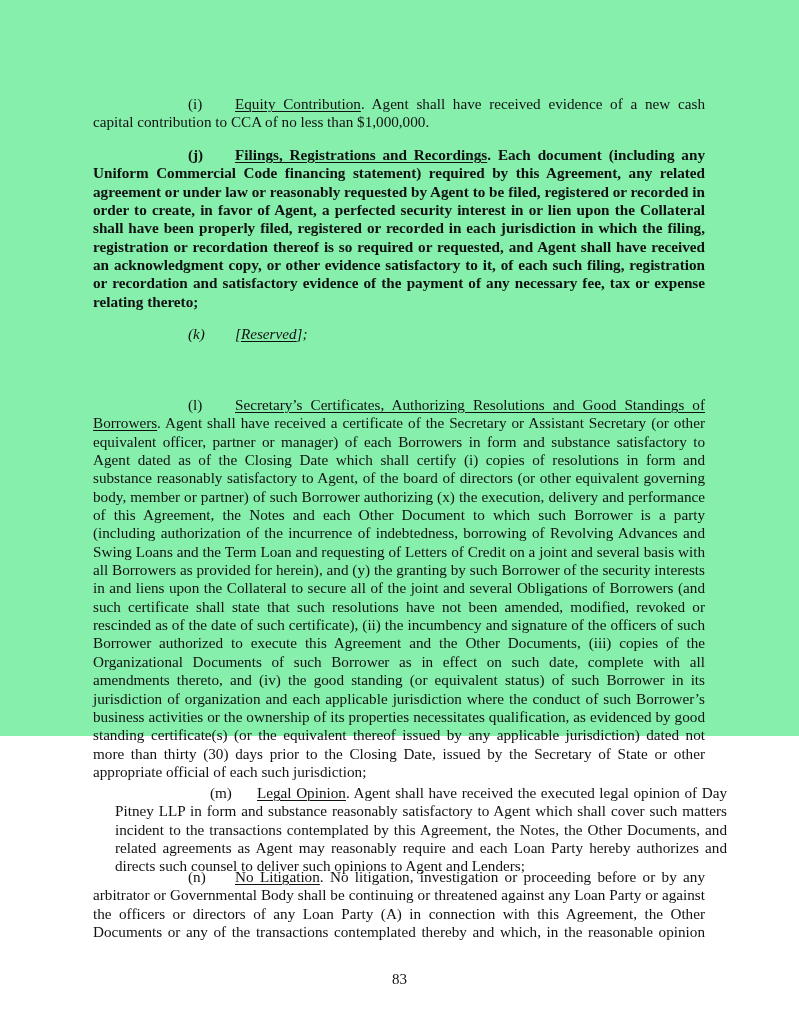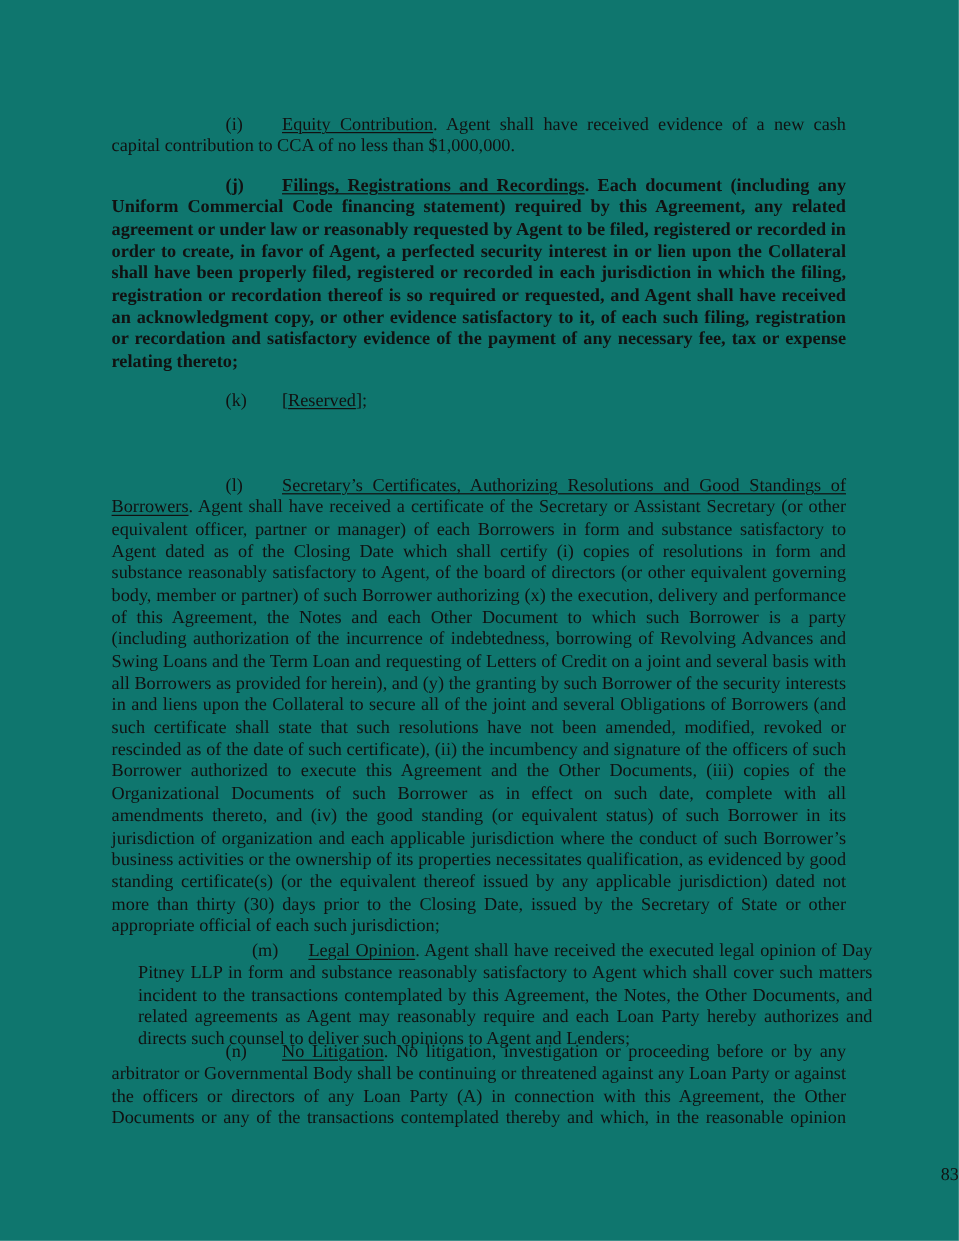--- a/index.html
+++ b/index.html
@@ -1,47 +1,47 @@
 <!DOCTYPE html>
 <html><head>
   <meta charset="utf-8">
   <style>
     html, body { margin: 0; padding: 0; background: #ffffff; }
     body { width: 799px; height: 1034px; position: relative; overflow: hidden; }
     .page {
-      position: absolute; left: 0; top: 0; width: 799px; height: 1034px; background: #0f766e;
+      position: absolute; left: 0; top: 0; width: 799px; height: 736px; background: #86efac;
       font-family: "Liberation Serif", "DejaVu Serif", serif;
       color: #111; font-size: 15.2px; line-height: 18.35px;
     }
     .para {
       position: absolute; left: 93px; width: 612px;
       text-align: justify; text-align-last: left;
     }
     .para .first { text-indent: 95px; }
     .num { display: inline-block; width: 47px; text-indent: 0; }
     .u { text-decoration: underline; text-underline-offset: 2px; text-decoration-thickness: 1px; }
     .page-number {
-      position: absolute; left: 0; width: 799px; top: 970px; text-align: right;
+      position: absolute; left: 0; width: 799px; top: 970px; text-align: center;
       font-size: 15px;
     }
   </style>
 </head>
 <body>
 
 <div class="page">
 
   <div class="para" style="top:95px;">
     <div class="first"><span class="num">(i)</span><span class="u">Equity Contribution</span><span>.</span><span> Agent shall have received evidence of a new cash capital contribution to CCA of no less than $1,000,000.</span></div>
   </div>
 
   <div class="para" style="top:146px;font-weight:bold;">
     <div class="first"><span class="num">(j)</span><span class="u">Filings, Registrations and Recordings</span><span>.</span><span>  Each document (including any Uniform Commercial Code financing statement) required by this Agreement, any related agreement or under law or reasonably requested by Agent to be filed, registered or recorded in order to create, in favor of Agent, a perfected security interest in or lien upon the Collateral shall have been properly filed, registered or recorded in each jurisdiction in which the filing, registration or recordation thereof is so required or requested, and Agent shall have received an acknowledgment copy, or other evidence satisfactory to it, of each such filing, registration or recordation and satisfactory evidence of the payment of any necessary fee, tax or expense relating thereto;</span></div>
   </div>
 
-  <div class="para" style="top:325px;">
+  <div class="para" style="top:325px;font-style:italic;">
     <div class="first"><span class="num">(k)</span><span>[</span><span class="u">Reserved</span><span>];</span></div>
   </div>
 
   <div class="para" style="top:396px;">
     <div class="first"><span class="num">(l)</span><span class="u">Secretary’s Certificates, Authorizing Resolutions and Good Standings of Borrowers</span><span>.</span><span>  Agent shall have received a certificate of the Secretary or Assistant Secretary (or other equivalent officer, partner or manager) of each Borrowers in form and substance satisfactory to Agent dated as of the Closing Date which shall certify (i) copies of resolutions in form and substance reasonably satisfactory to Agent, of the board of directors (or other equivalent governing body, member or partner) of such Borrower authorizing (x) the execution, delivery and performance of this Agreement, the Notes and each Other Document to which such Borrower is a party (including authorization of the incurrence of indebtedness, borrowing of Revolving Advances and Swing Loans and the Term Loan and requesting of Letters of Credit on a joint and several basis with all Borrowers as provided for herein), and (y) the granting by such Borrower of the security interests in and liens upon the Collateral to secure all of the joint and several Obligations of Borrowers (and such certificate shall state that such resolutions have not been amended, modified, revoked or rescinded as of the date of such certificate), (ii) the incumbency and signature of the officers of such Borrower authorized to execute this Agreement and the Other Documents, (iii) copies of the Organizational Documents of such Borrower as in effect on such date, complete with all amendments thereto, and (iv) the good standing (or equivalent status) of such Borrower in its jurisdiction of organization and each applicable jurisdiction where the conduct of such Borrower’s business activities or the ownership of its properties necessitates qualification, as evidenced by good standing certificate(s) (or the equivalent thereof issued by any applicable jurisdiction) dated not more than thirty (30) days prior to the Closing Date, issued by the Secretary of State or other appropriate official of each such jurisdiction;</span></div>
   </div>
 
   <div class="para" style="top:784px;margin-left:22px;">
     <div class="first"><span class="num">(m)</span><span class="u">Legal Opinion</span><span>.</span><span>  Agent shall have received the executed legal opinion of Day Pitney LLP in form and substance reasonably satisfactory to Agent which shall cover such matters incident to the transactions contemplated by this Agreement, the Notes, the Other Documents, and related agreements as Agent may reasonably require and each Loan Party hereby authorizes and directs such counsel to deliver such opinions to Agent and Lenders;</span></div>
   </div>

